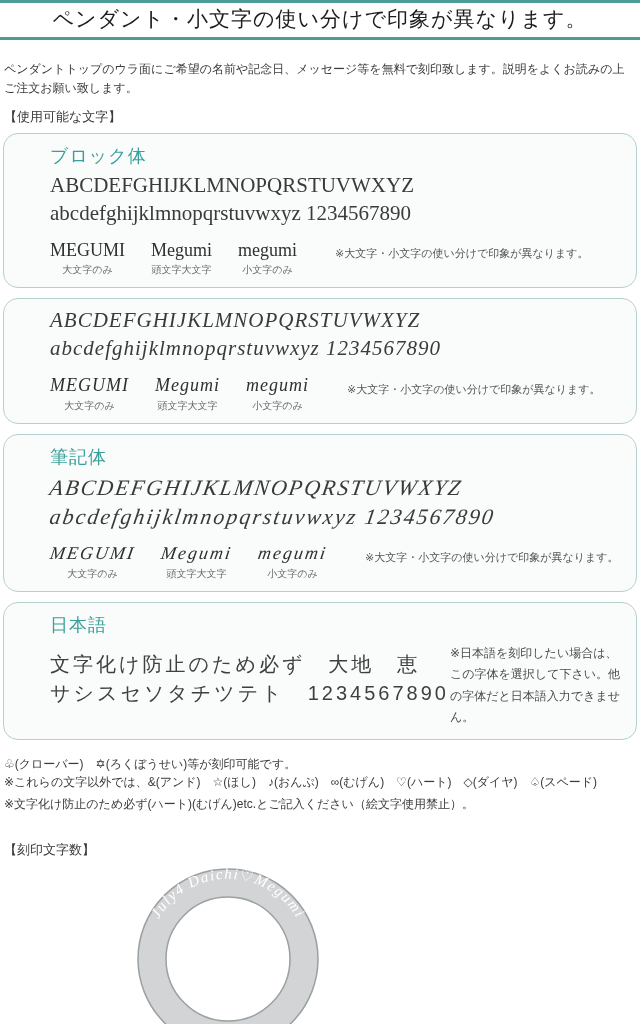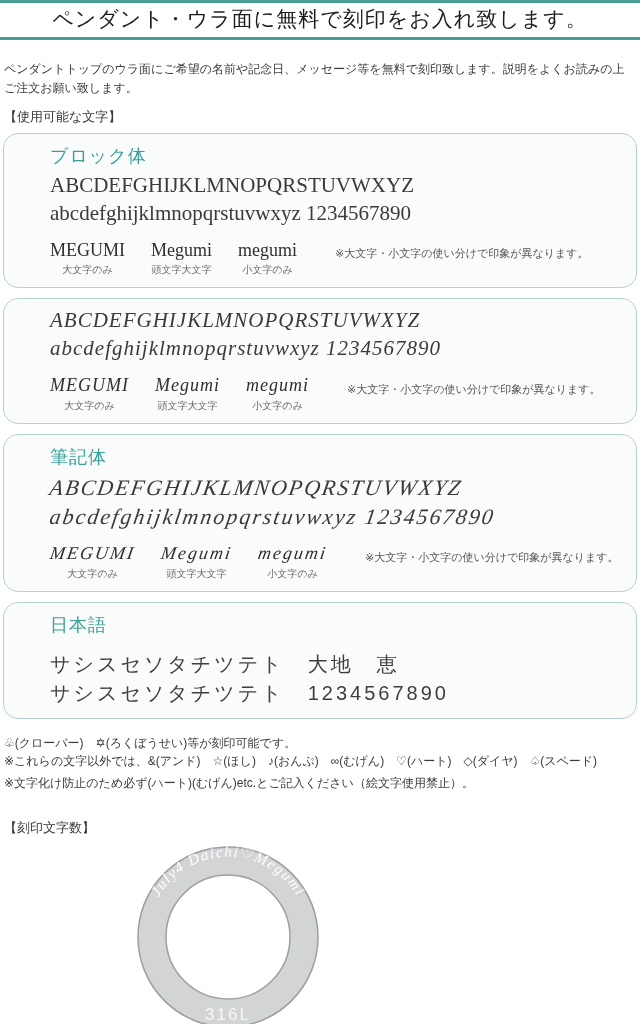--- a/index.html
+++ b/index.html
@@ -78,21 +78,21 @@
   }
   .ring-mark {
     font-family: "Liberation Sans", "DejaVu Sans", sans-serif;
     font-size: 17px; letter-spacing: 2px;
   }
 </style>
 </head>
 <body>
 
 <div class="title-band">
-  <h1>ペンダント・ウラ面に無料で刻印をお入れ致します。</h1>
+  <h1>ペンダント・小文字の使い分けで印象が異なります。</h1>
 </div>
 
 <p class="intro">ペンダントトップのウラ面にご希望の名前や記念日、メッセージ等を無料で刻印致します。説明をよくお読みの上ご注文お願い致します。</p>
 
 <div class="section-label label-usable">【使用可能な文字】</div>
 
 <div class="font-box style-block">
   <h2>ブロック体</h2>
   <div class="letters">ABCDEFGHIJKLMNOPQRSTUVWXYZ</div>
   <div class="letters">abcdefghijklmnopqrstuvwxyz 1234567890</div>
@@ -151,23 +151,24 @@
       <div class="slabel">小文字のみ</div>
     </div>
     <div class="box-note">※大文字・小文字の使い分けで印象が異なります。</div>
   </div>
 </div>
 
 <div class="font-box style-japanese">
   <h2>日本語</h2>
   <div class="jp-flex">
     <div class="jp-lines">
-      <div class="jp-line">サシスセソタチツテト　大地　恵</div>
+      <div class="jp-line">文字化け防止のため必ず　大地　恵</div>
       <div class="jp-line">サシスセソタチツテト　1234567890</div>
     </div>
+    <div class="jp-note">※日本語を刻印したい場合は、この字体を選択して下さい。他の字体だと日本語入力できません。</div>
   </div>
 </div>
 
 <div class="symbols">
   <div class="sym-line">♧(クローバー)　✡(ろくぼうせい)等が刻印可能です。</div>
   <div class="sym-line">※これらの文字以外では、&amp;(アンド)　☆(ほし)　♪(おんぷ)　∞(むげん)　♡(ハート)　◇(ダイヤ)　♤(スペード)</div>
   <div class="sym-line sym-gap">※文字化け防止のため必ず(ハート)(むげん)etc.とご記入ください（絵文字使用禁止）。</div>
 </div>
 
 <div class="section-label label-count">【刻印文字数】</div>

